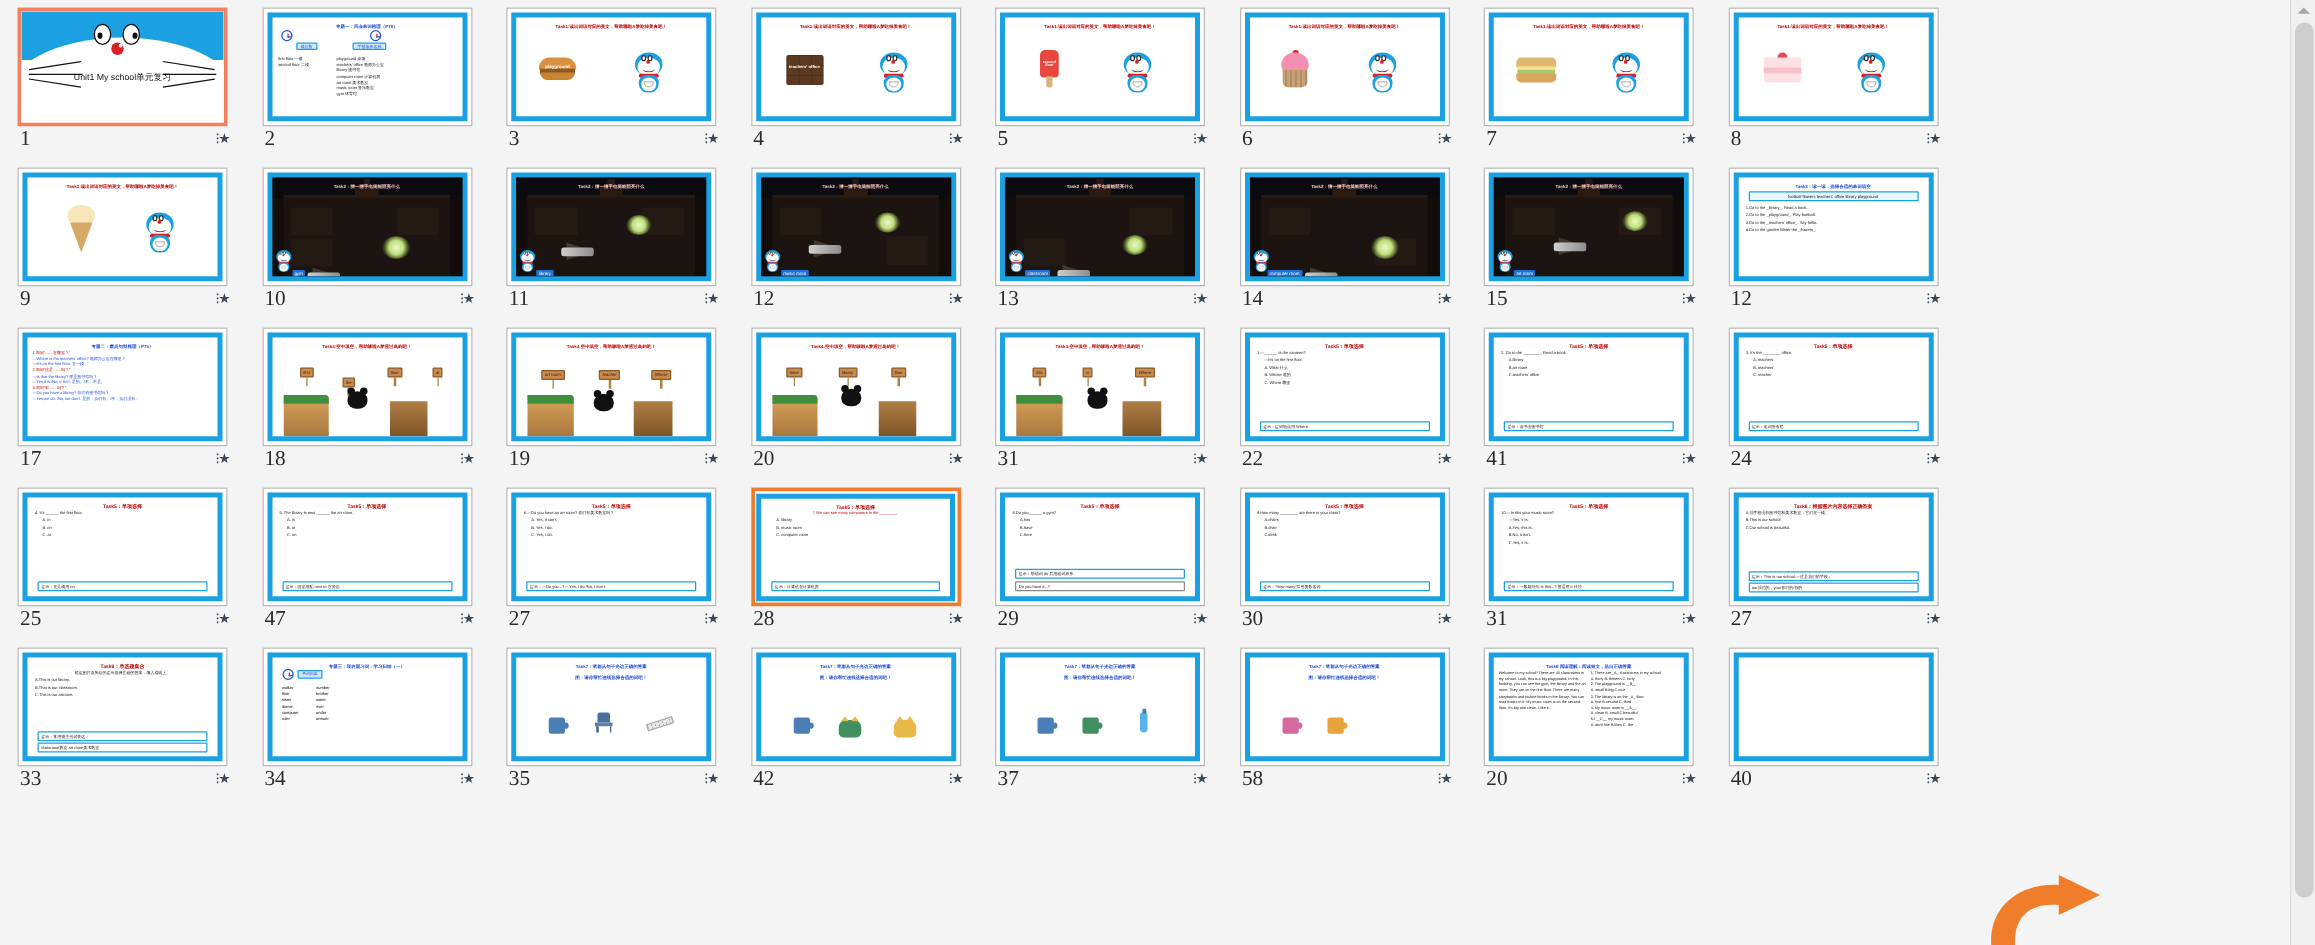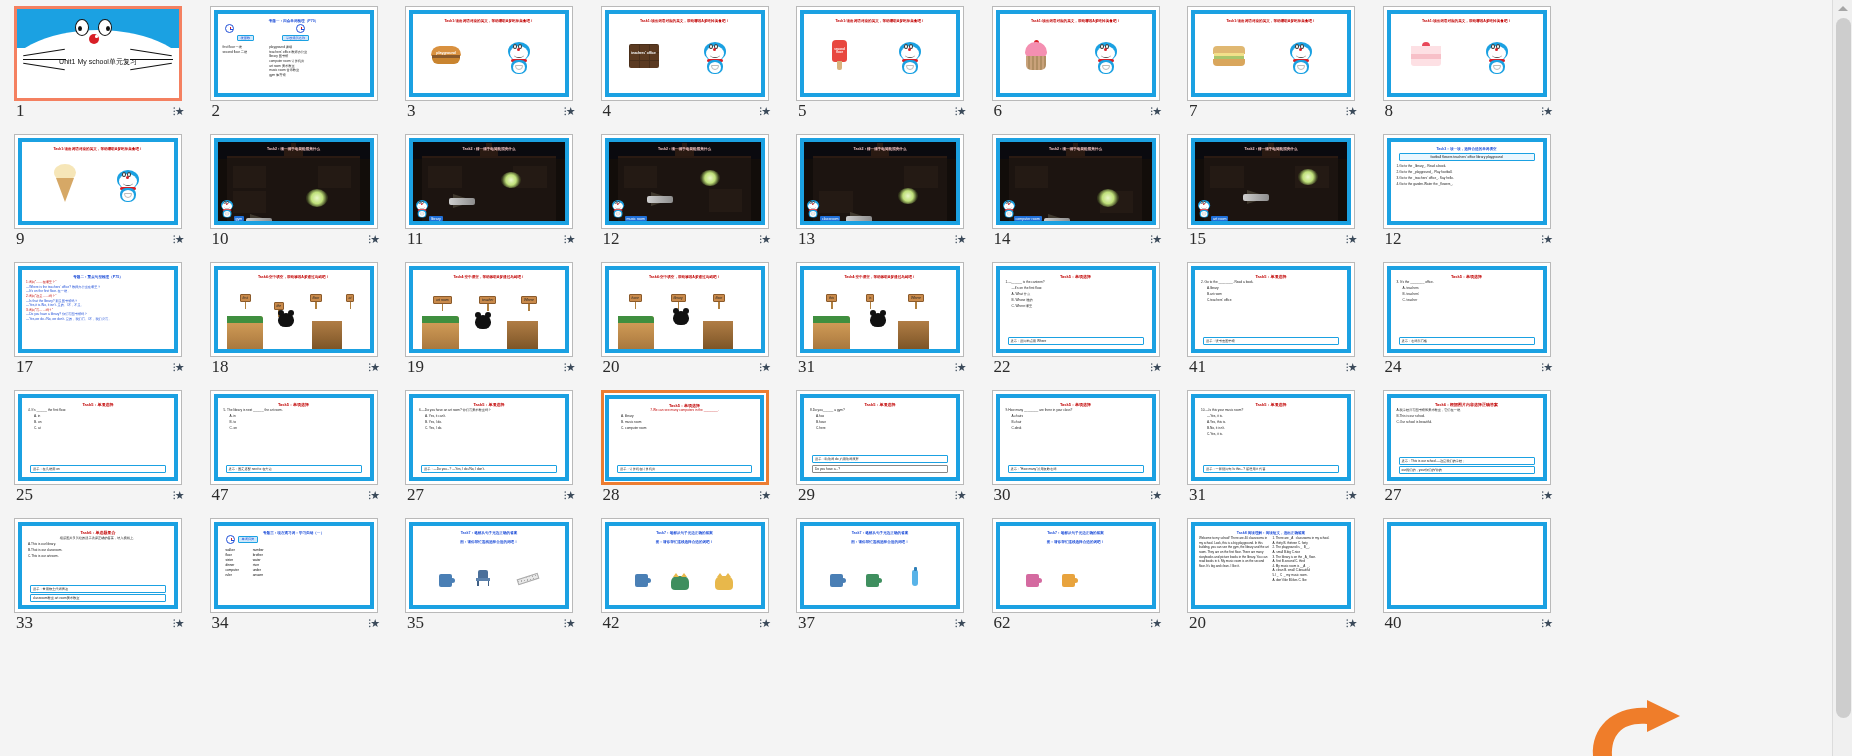--- a/index.html
+++ b/index.html
@@ -1191,21 +1191,21 @@
           <div class="stitle">图：请你帮忙连线选择合适的词吧！</div>
           <div class="puz" style="left:26px;top:48px;background:#d46aa0;"></div>
           <div class="puz" style="left:62px;top:48px;background:#e8a33d;"></div>
           <div class="peopleg" style="left:104px;top:46px;">
             <i style="left:0;"></i>
                 <i style="left:9px;"></i>
           </div>
         </div>
           </div>
       </div>
-      <div class="num">62</div>
+      <div class="num">58</div>
       <div class="starbadge">⁝★</div>
     </div>
 
     <div class="cell">
       <div class="thumb">
         <div class="sl">
             <div class="sl-in">
           <div class="stitle">Task8 阅读理解：阅读短文，选出正确答案</div>
           <div style="display:flex;gap:3px;padding:1px 4px;">
             <div style="flex:1;font-size:3px;line-height:1.55;font-family:'Liberation Sans',sans-serif;color:#111;">Welcome to my school! There are 40 classrooms in my school. Look, this is a big playground. In this building, you can see the gym, the library and the art room. They are on the first floor. There are many storybooks and picture books in the library. You can read books in it. My music room is on the second floor. It's big and clean. I like it.</div>

